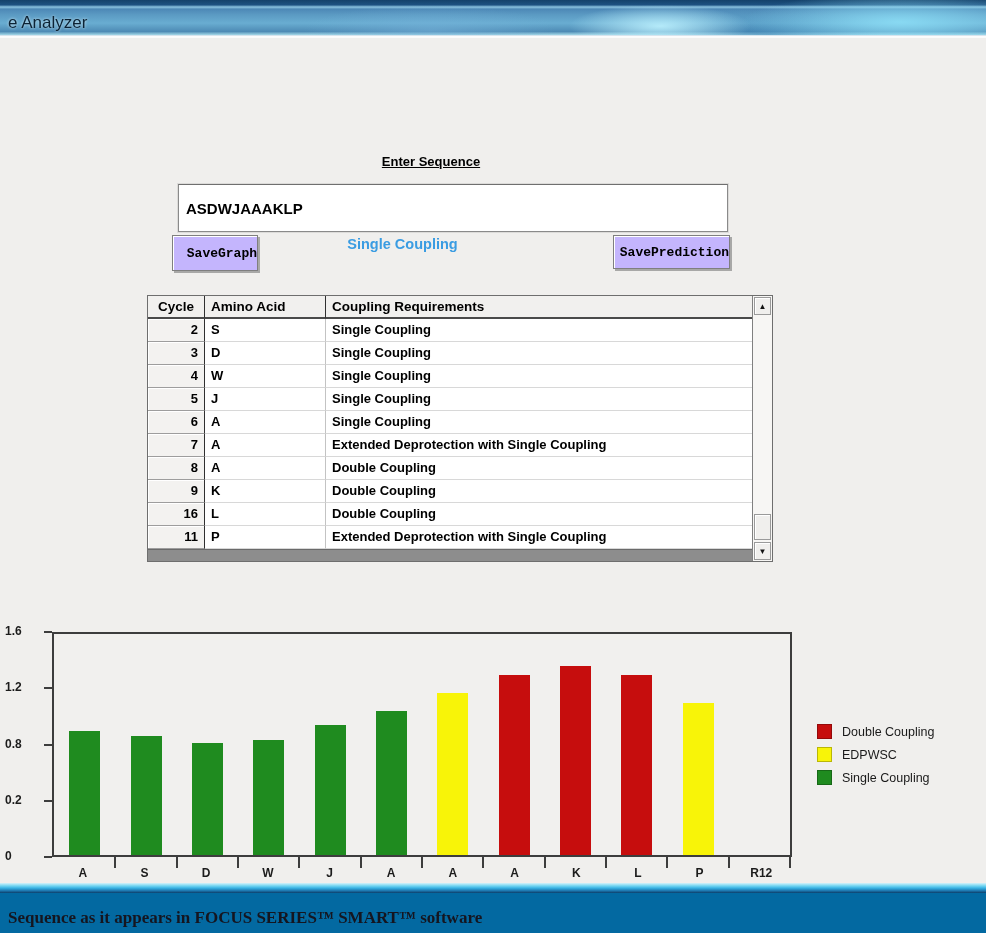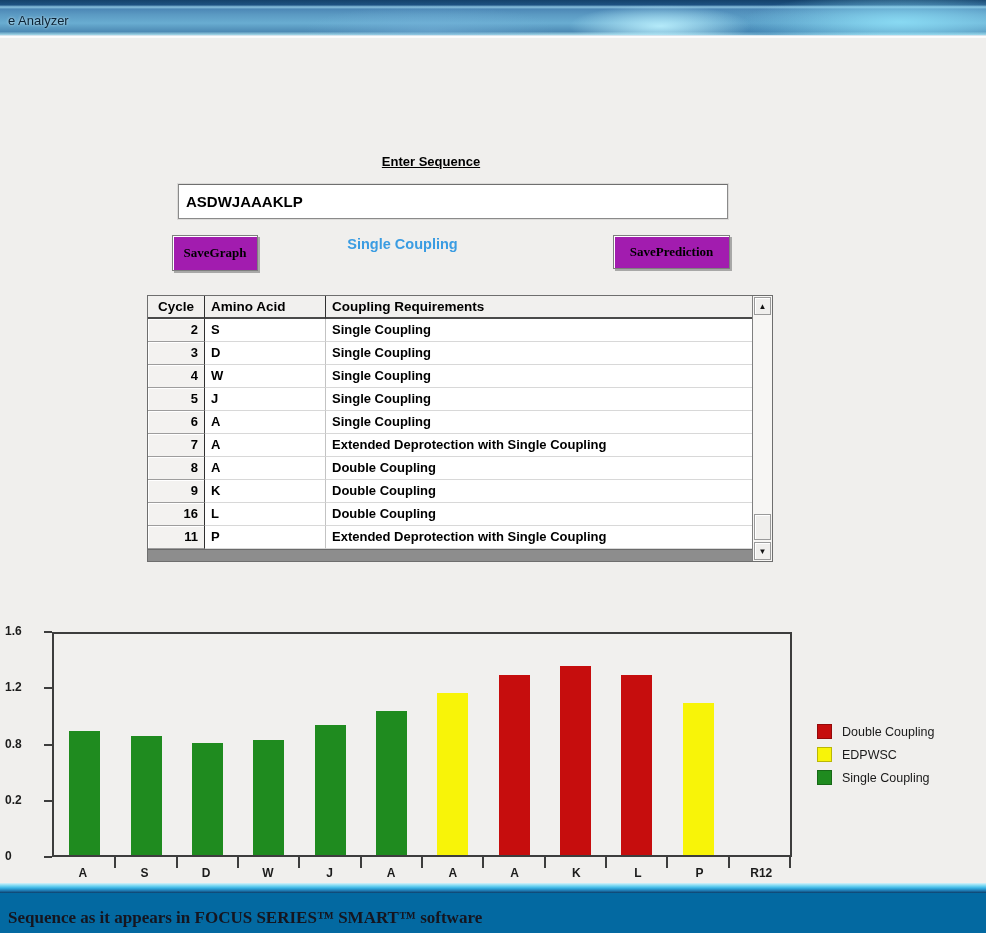--- a/index.html
+++ b/index.html
@@ -12,45 +12,45 @@
     position:absolute; left:0; top:0; width:986px; height:36px;
     background:
       radial-gradient(ellipse 130px 30px at 660px 26px, rgba(185,238,252,.95), rgba(185,238,252,0) 70%),
       radial-gradient(ellipse 220px 40px at 900px 22px, rgba(140,222,246,.9), rgba(140,222,246,0) 72%),
       radial-gradient(ellipse 160px 40px at 770px 34px, rgba(60,130,180,.55), rgba(60,130,180,0) 70%),
       radial-gradient(ellipse 180px 35px at 430px 30px, rgba(120,180,220,.5), rgba(120,180,220,0) 70%),
       linear-gradient(180deg,#14416a 0%, #1d5181 14%, #8cc3e0 20%, #4d88b6 26%, #5b9ac3 42%, #69add1 66%, #4e8bb5 90%, #a5d9e8 100%);
     border-bottom:1px solid #d6e4ee;
   }
   .title-text {
-    position:absolute; left:8px; top:13px; font-size:13px; color:#0c2335;
+    position:absolute; left:8px; top:13px; font-size:17px; color:#0c2335;
     text-shadow:0 0 3px rgba(255,255,255,.7);
   }
 
   
   .content {
     position:absolute; left:0; top:37px; width:986px; height:846px;
     background:#f0efed; border-top:1px solid #fbfbfb;
   }
 
   .heading {
     position:absolute; left:158px; top:116px; width:546px; text-align:center;
     font-size:13px; font-weight:bold; text-decoration:underline; color:#000;
   }
   .seq-input {
-    position:absolute; left:178px; top:146px; width:550px; height:35px;
+    position:absolute; left:178px; top:146px; width:550px; height:48px;
     background:#fff; border:1px solid #8a8a8a; border-top-color:#6f6f6f;
     box-shadow:0 0 0 1px #dcdbd9; font-family:"Liberation Sans",sans-serif;
     font-size:15px; font-weight:bold; color:#000; padding:2px 7px;
   }
   .btn {
-    position:absolute; background:#a21caf; border:1px solid #7f7f7f;
+    position:absolute; background:#c4b5fd; border:1px solid #7f7f7f;
     box-shadow:inset 1px 1px 0 #ffffff, 2px 2px 0 rgba(110,110,110,.55);
-    font-family:Liberation Serif, serif; font-size:13px; font-weight:bold;
-    color:#000; cursor:pointer;
+    font-family:Liberation Mono, monospace; font-size:13px; font-weight:bold;
+    color:#000; cursor:pointer;text-align:right;
   }
   .btn-graph { left:172px; top:197px; width:86px; height:36px; }
   .btn-pred  { left:613px; top:197px; width:117px; height:34px; }
   .info-text {
     position:absolute; left:240px; top:196px; width:325px; text-align:center;
     color:#3a9ce2; font-size:14.5px; font-weight:bold; line-height:20px;
   }
 
   
   .grid {

